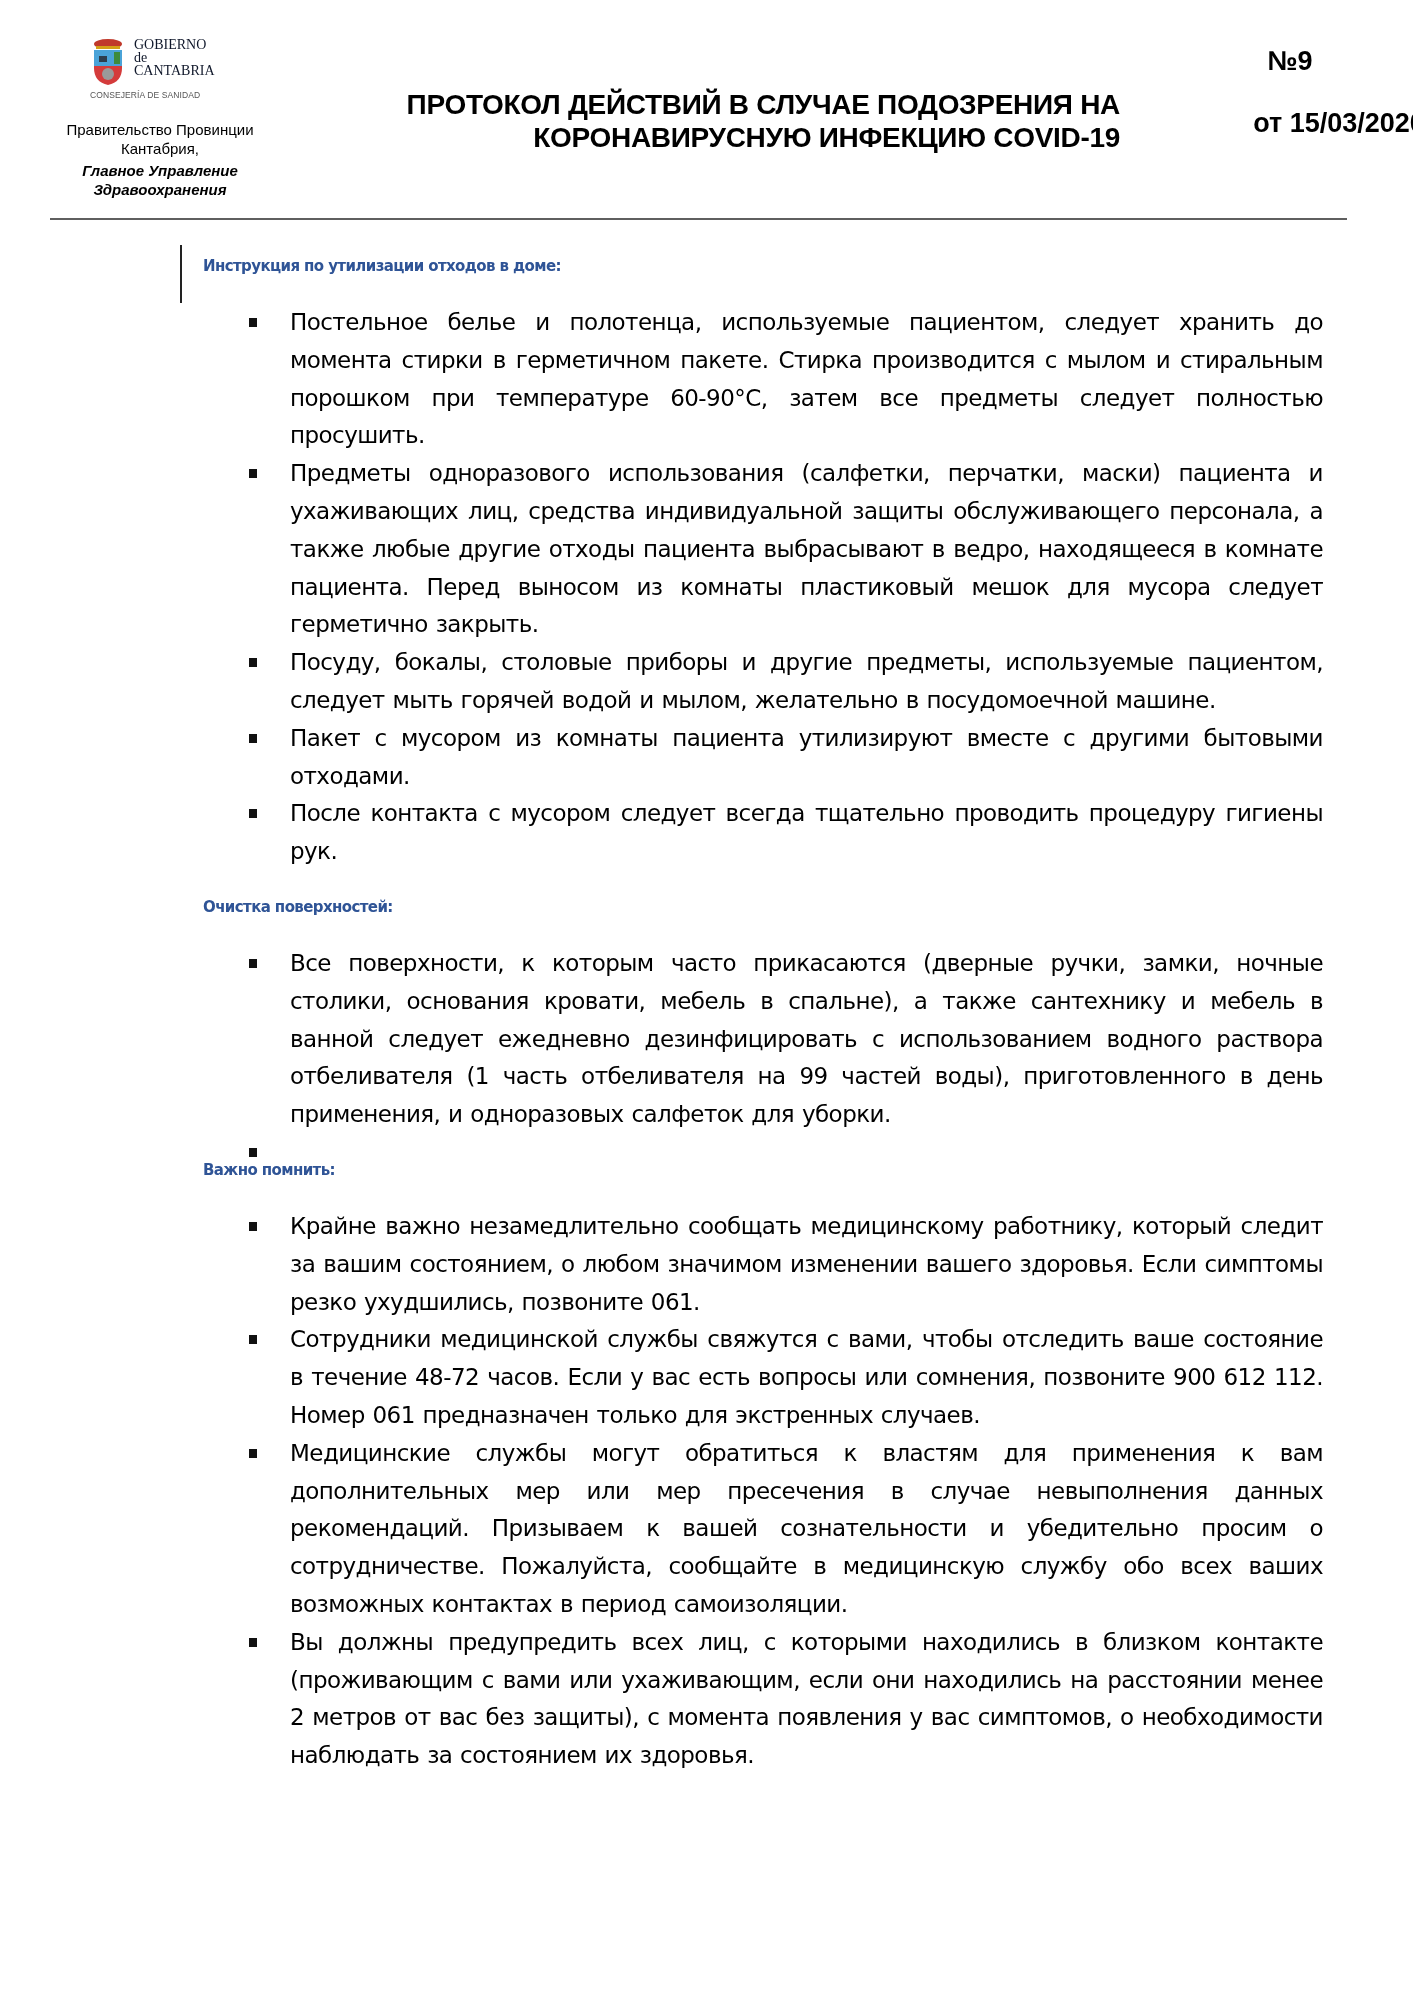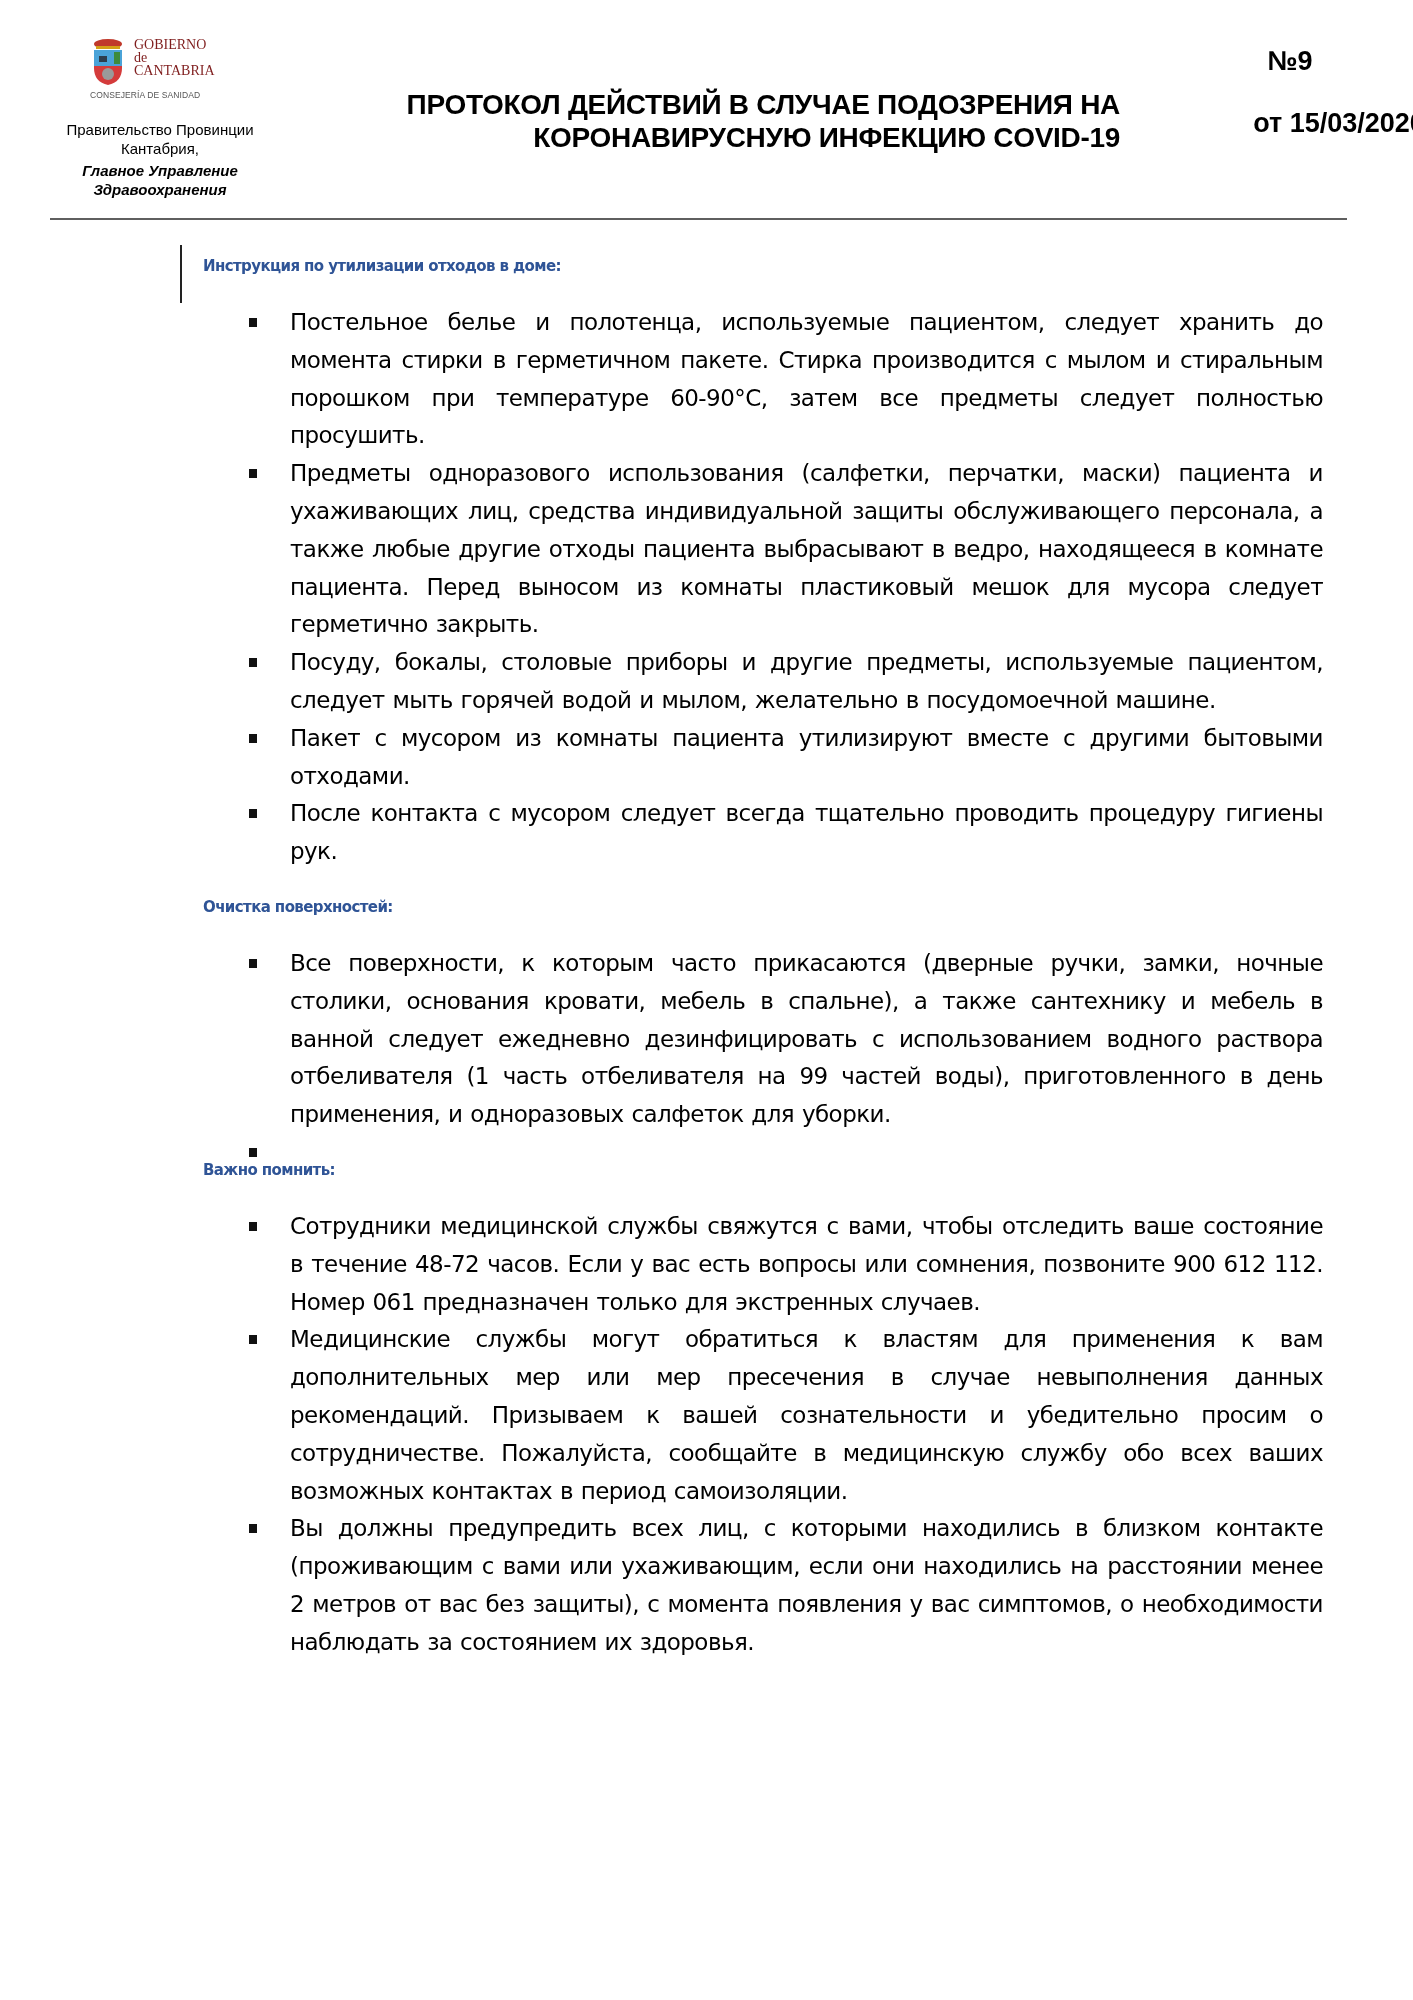--- a/index.html
+++ b/index.html
@@ -1,19 +1,19 @@
 <!DOCTYPE html>
 <html><head>
 <meta charset="utf-8">
 <style>
   html, body { margin: 0; padding: 0; background: #ffffff; }
   body { width: 1413px; height: 2000px; position: relative; overflow: hidden; font-family: "Liberation Sans", sans-serif; color: #000; }
   .logo { position: absolute; left: 84px; top: 22px; width: 140px; height: 82px; }
   .logo-shield { position: absolute; left: 4px; top: 16px; width: 40px; height: 48px; }
-  .logo-text { position: absolute; left: 50px; top: 16px; font-family: "Liberation Serif", serif; color: #7f1d1d; font-size: 14px; line-height: 13px; }
+  .logo-text { position: absolute; left: 50px; top: 16px; font-family: "Liberation Serif", serif; color: #0f172a; font-size: 14px; line-height: 13px; }
   .logo-sub { position: absolute; left: 6px; top: 68px; font-size: 8.5px; color: #555; letter-spacing: 0.1px; white-space: nowrap; }
   .org { position: absolute; left: 40px; top: 120px; width: 240px; text-align: center; font-size: 15px; line-height: 19px; }
   .org .bold { font-weight: bold; font-style: italic; }
   .title { position: absolute; left: 340px; top: 88px; width: 780px; text-align: right; font-weight: bold; font-size: 28px; line-height: 33px; letter-spacing: -0.3px; }
   .docno { position: absolute; left: 1230px; top: 46px; width: 120px; text-align: center; font-weight: bold; font-size: 27px; }
   .docdate { position: absolute; left: 1239px; top: 108px; width: 200px; text-align: center; font-weight: bold; font-size: 27px; }
   .rule { position: absolute; left: 50px; top: 218px; width: 1297px; height: 2px; background: #5f5f5f; }
   .vbar { position: absolute; left: 180px; top: 245px; width: 2px; height: 58px; background: #222; }
   .content { position: absolute; left: 203px; top: 248px; width: 1120px; }
   .section-h { color: #2f5496; font-weight: bold; font-size: 15px; font-family: "DejaVu Sans", sans-serif; letter-spacing: -0.6px; margin: 0; height: 36px; line-height: 36px; }
@@ -77,19 +77,20 @@
     <h2 class="section-h">Очистка поверхностей:</h2>
     <ul class="blist">
       <li><span class="bullet"></span><span>Все поверхности, к которым часто прикасаются (дверные ручки, замки, ночные столики,  основания кровати, мебель в спальне), а также сантехнику и мебель в ванной следует ежедневно дезинфицировать  с использованием водного раствора отбеливателя (1 часть отбеливателя на 99 частей воды), приготовленного в день применения, и одноразовых салфеток для уборки.</span></li>
       <li><span class="bullet"></span></li>
     </ul>
   </section>
 
   <section>
     <h2 class="section-h">Важно помнить:</h2>
     <ul class="blist">
+      <li><span class="bullet"></span><span>Крайне важно незамедлительно сообщать медицинскому работнику, который следит за вашим состоянием, о любом значимом изменении вашего здоровья. Если симптомы резко ухудшились, позвоните 061.</span></li>
       <li><span class="bullet"></span><span>Сотрудники медицинской службы свяжутся с вами, чтобы отследить ваше состояние в течение 48-72 часов. Если у вас есть вопросы или сомнения, позвоните 900 612 112. Номер 061 предназначен только для экстренных случаев.</span></li>
       <li><span class="bullet"></span><span>Медицинские службы могут обратиться к властям для применения к вам дополнительных мер или мер пресечения в случае невыполнения данных рекомендаций. Призываем к вашей сознательности и убедительно просим о сотрудничестве. Пожалуйста, сообщайте в медицинскую службу обо всех ваших возможных контактах в период самоизоляции.</span></li>
       <li><span class="bullet"></span><span>Вы должны предупредить всех лиц, с которыми находились в близком контакте (проживающим с вами или ухаживающим, если они находились на расстоянии менее 2 метров от вас без защиты),  с момента появления у вас симптомов, о необходимости наблюдать за состоянием их здоровья.</span></li>
     </ul>
   </section>
 
 </div>
 
 </body></html>

